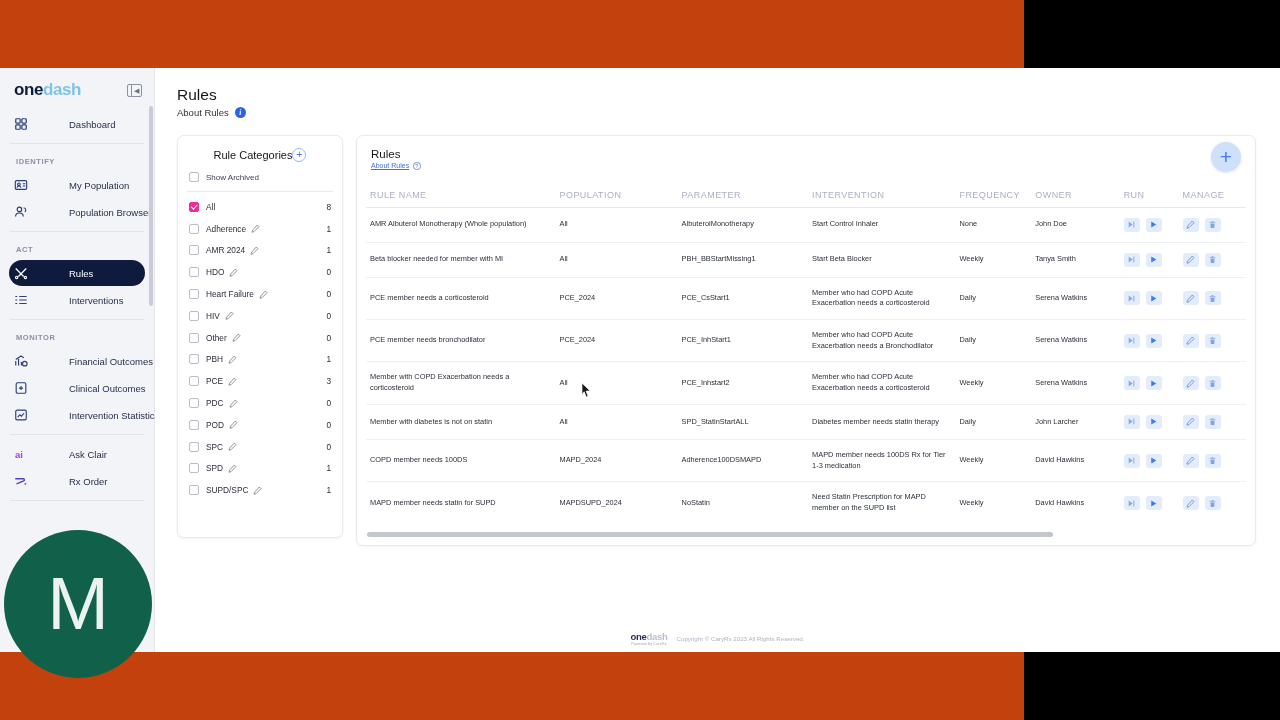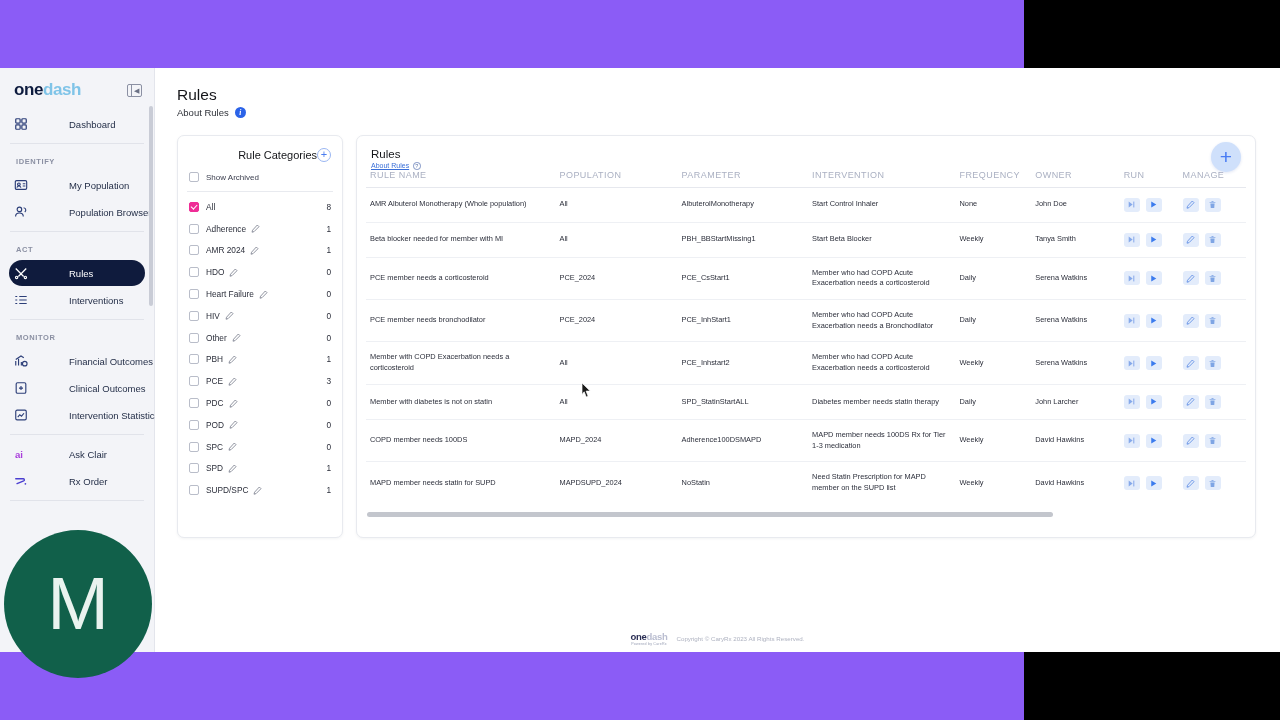--- a/index.html
+++ b/index.html
@@ -5,21 +5,21 @@
   * { box-sizing: border-box; margin: 0; padding: 0; }
   html, body {
     width: 1280px; height: 720px;
     background: #000;
     font-family: "Liberation Sans", sans-serif;
     overflow: hidden;
   }
   #stage {
     position: absolute; left: 0; top: 0;
     width: 1024px; height: 720px;
-    background: #8b5cf6;
+    background: #c2410c;
   }
   
   #app {
     position: absolute; left: 0; top: 68px;
     width: 1280px; height: 584px;
     background: #ffffff;
     display: flex;
   }
 
   
@@ -101,21 +101,21 @@
 
   .content-row { display: flex; gap: 13px; margin-top: 17px; align-items: flex-start; }
 
   
   .cat-card {
     width: 166px; flex: 0 0 166px;
     background: #fff; border: 1px solid #e8eaef; border-radius: 7px;
     box-shadow: 0 1px 3px rgba(22,30,60,.05);
     padding: 12px 11px 13px 11px; min-height: 403px;
   }
-  .cat-head { display: flex; align-items: center; justify-content: flex-end; }
+  .cat-head { display: flex; align-items: center; justify-content: center; }
   .cat-title { font-size: 11px; color: #15161a; font-weight: 400; }
   .plus-sm {
     width: 14px; height: 14px; border-radius: 50%;
     border: 1px solid #9ab6f2; color: #4b7df0;
     display: flex; align-items: center; justify-content: center;
     font-size: 11px; line-height: 1; cursor: pointer; padding-bottom: 1px;
   }
   .archived-row { display: flex; align-items: center; gap: 7px; margin-top: 10px; padding-bottom: 9px; }
   .archived-row .lbl { font-size: 8px; color: #3d4050; }
   .cat-sep { height: 1px; background: #e8eaef; margin: 0 -2px 4px -2px; }
@@ -160,21 +160,21 @@
   }
   .fab {
     position: absolute; right: 14px; top: 6px;
     width: 30px; height: 30px; border-radius: 50%;
     background: #cfe0fb; color: #4a7cf3;
     display: flex; align-items: center; justify-content: center;
     font-size: 21px; line-height: 1; cursor: pointer; padding-bottom: 2px;
     box-shadow: 0 1px 3px rgba(40,80,180,.14);
   }
 
-  .tbl-wrap { margin-top: 0; padding: 0 9px; }
+  .tbl-wrap { margin-top: 20px; padding: 0 9px; }
   table.rules { width: 100%; border-collapse: collapse; table-layout: fixed; }
   table.rules th {
     text-align: left; font-size: 9px; letter-spacing: .45px;
     color: #aab0c2; font-weight: 400; padding: 0 4px 7px 4px;
     border-bottom: 1px solid #e6e8ee;
   }
   table.rules td {
     font-size: 7.4px; color: #2b2e3a; padding: 10px 4px;
     border-bottom: 1px solid #eef0f4; vertical-align: middle; line-height: 1.45;
   }

